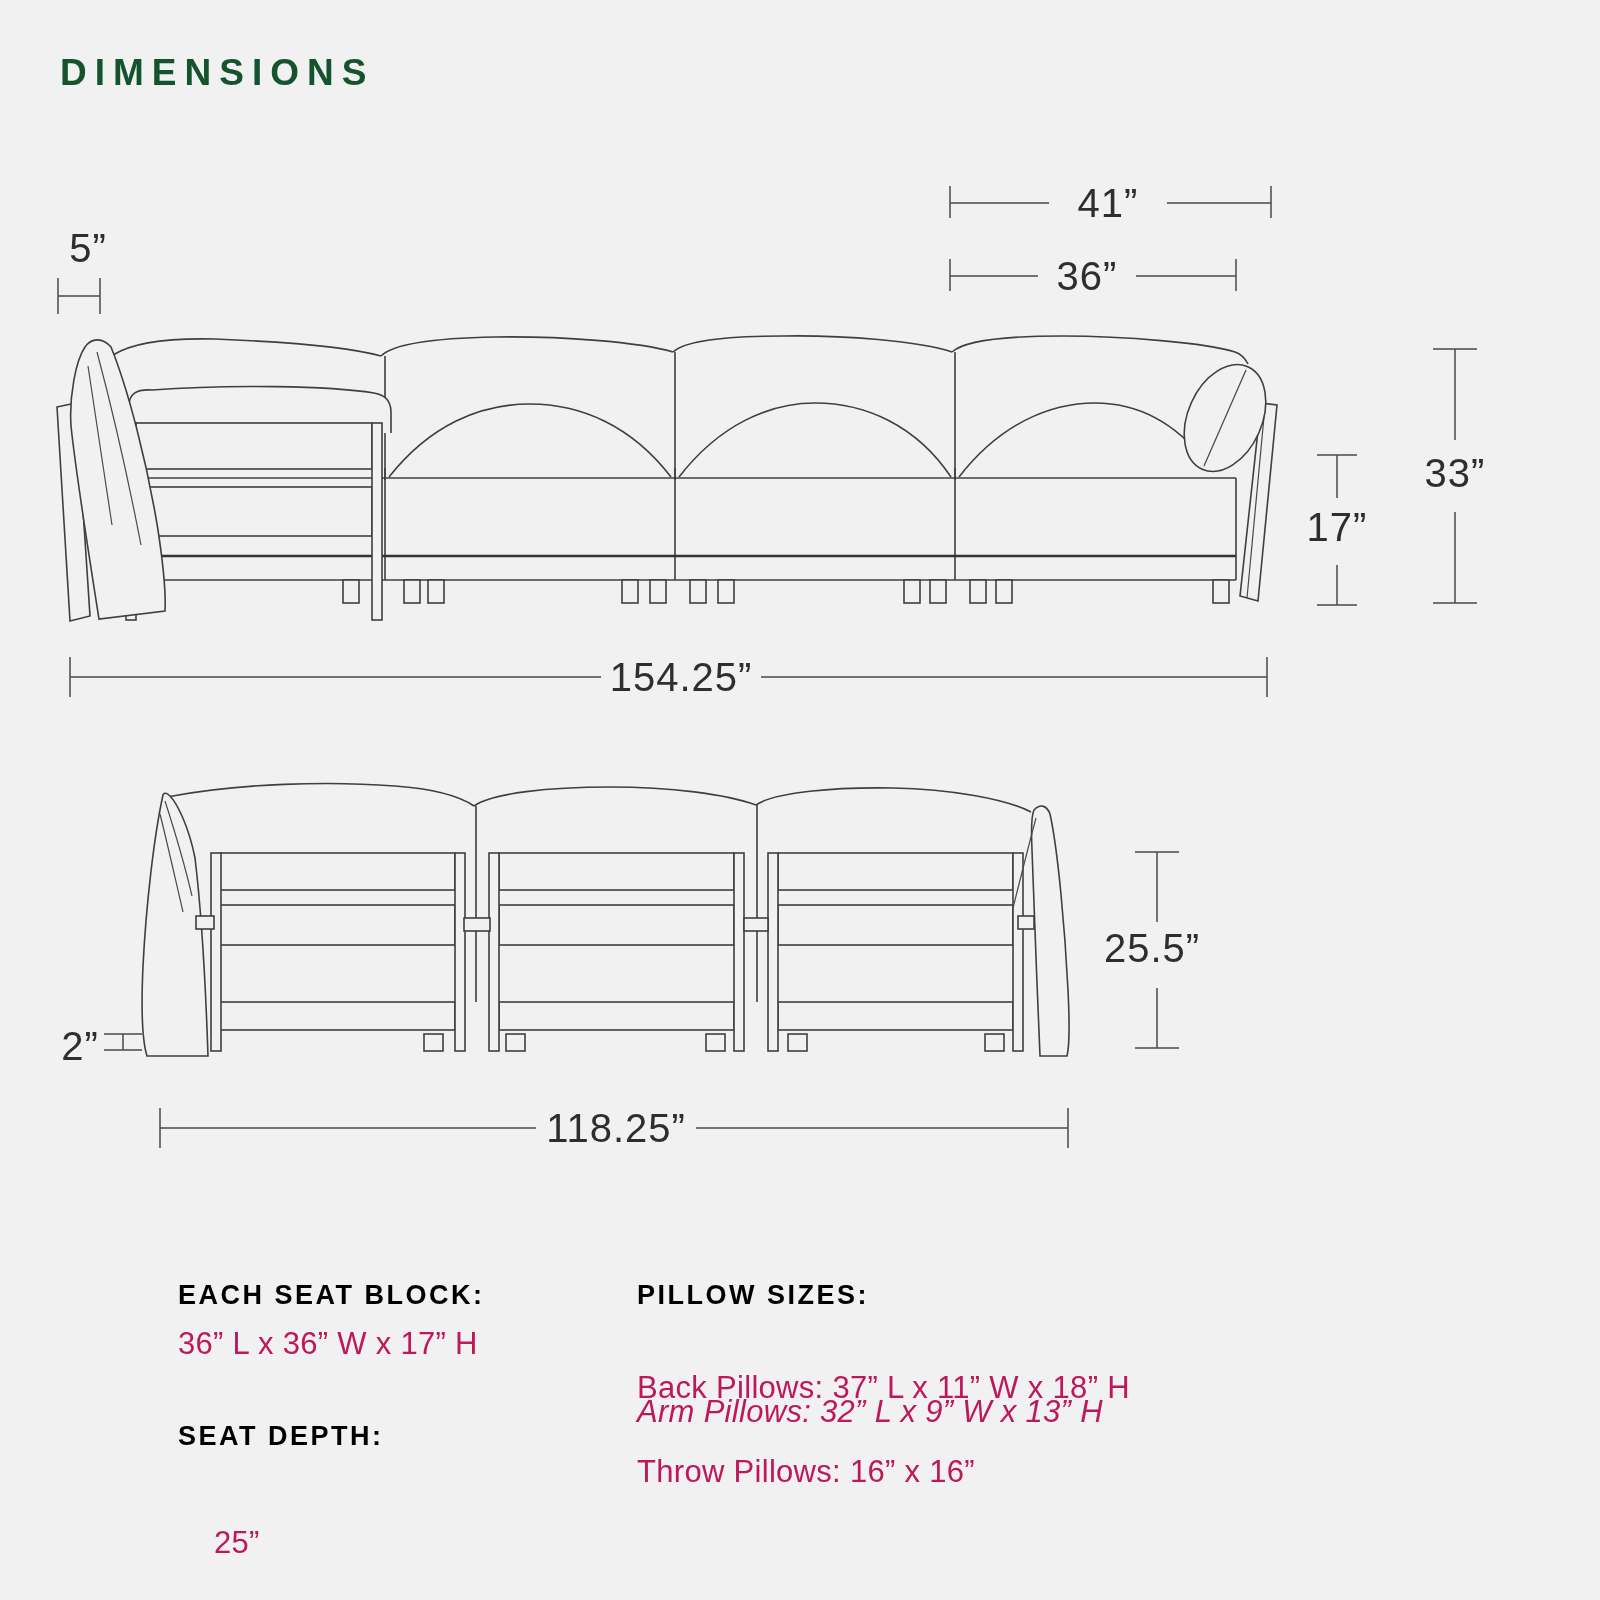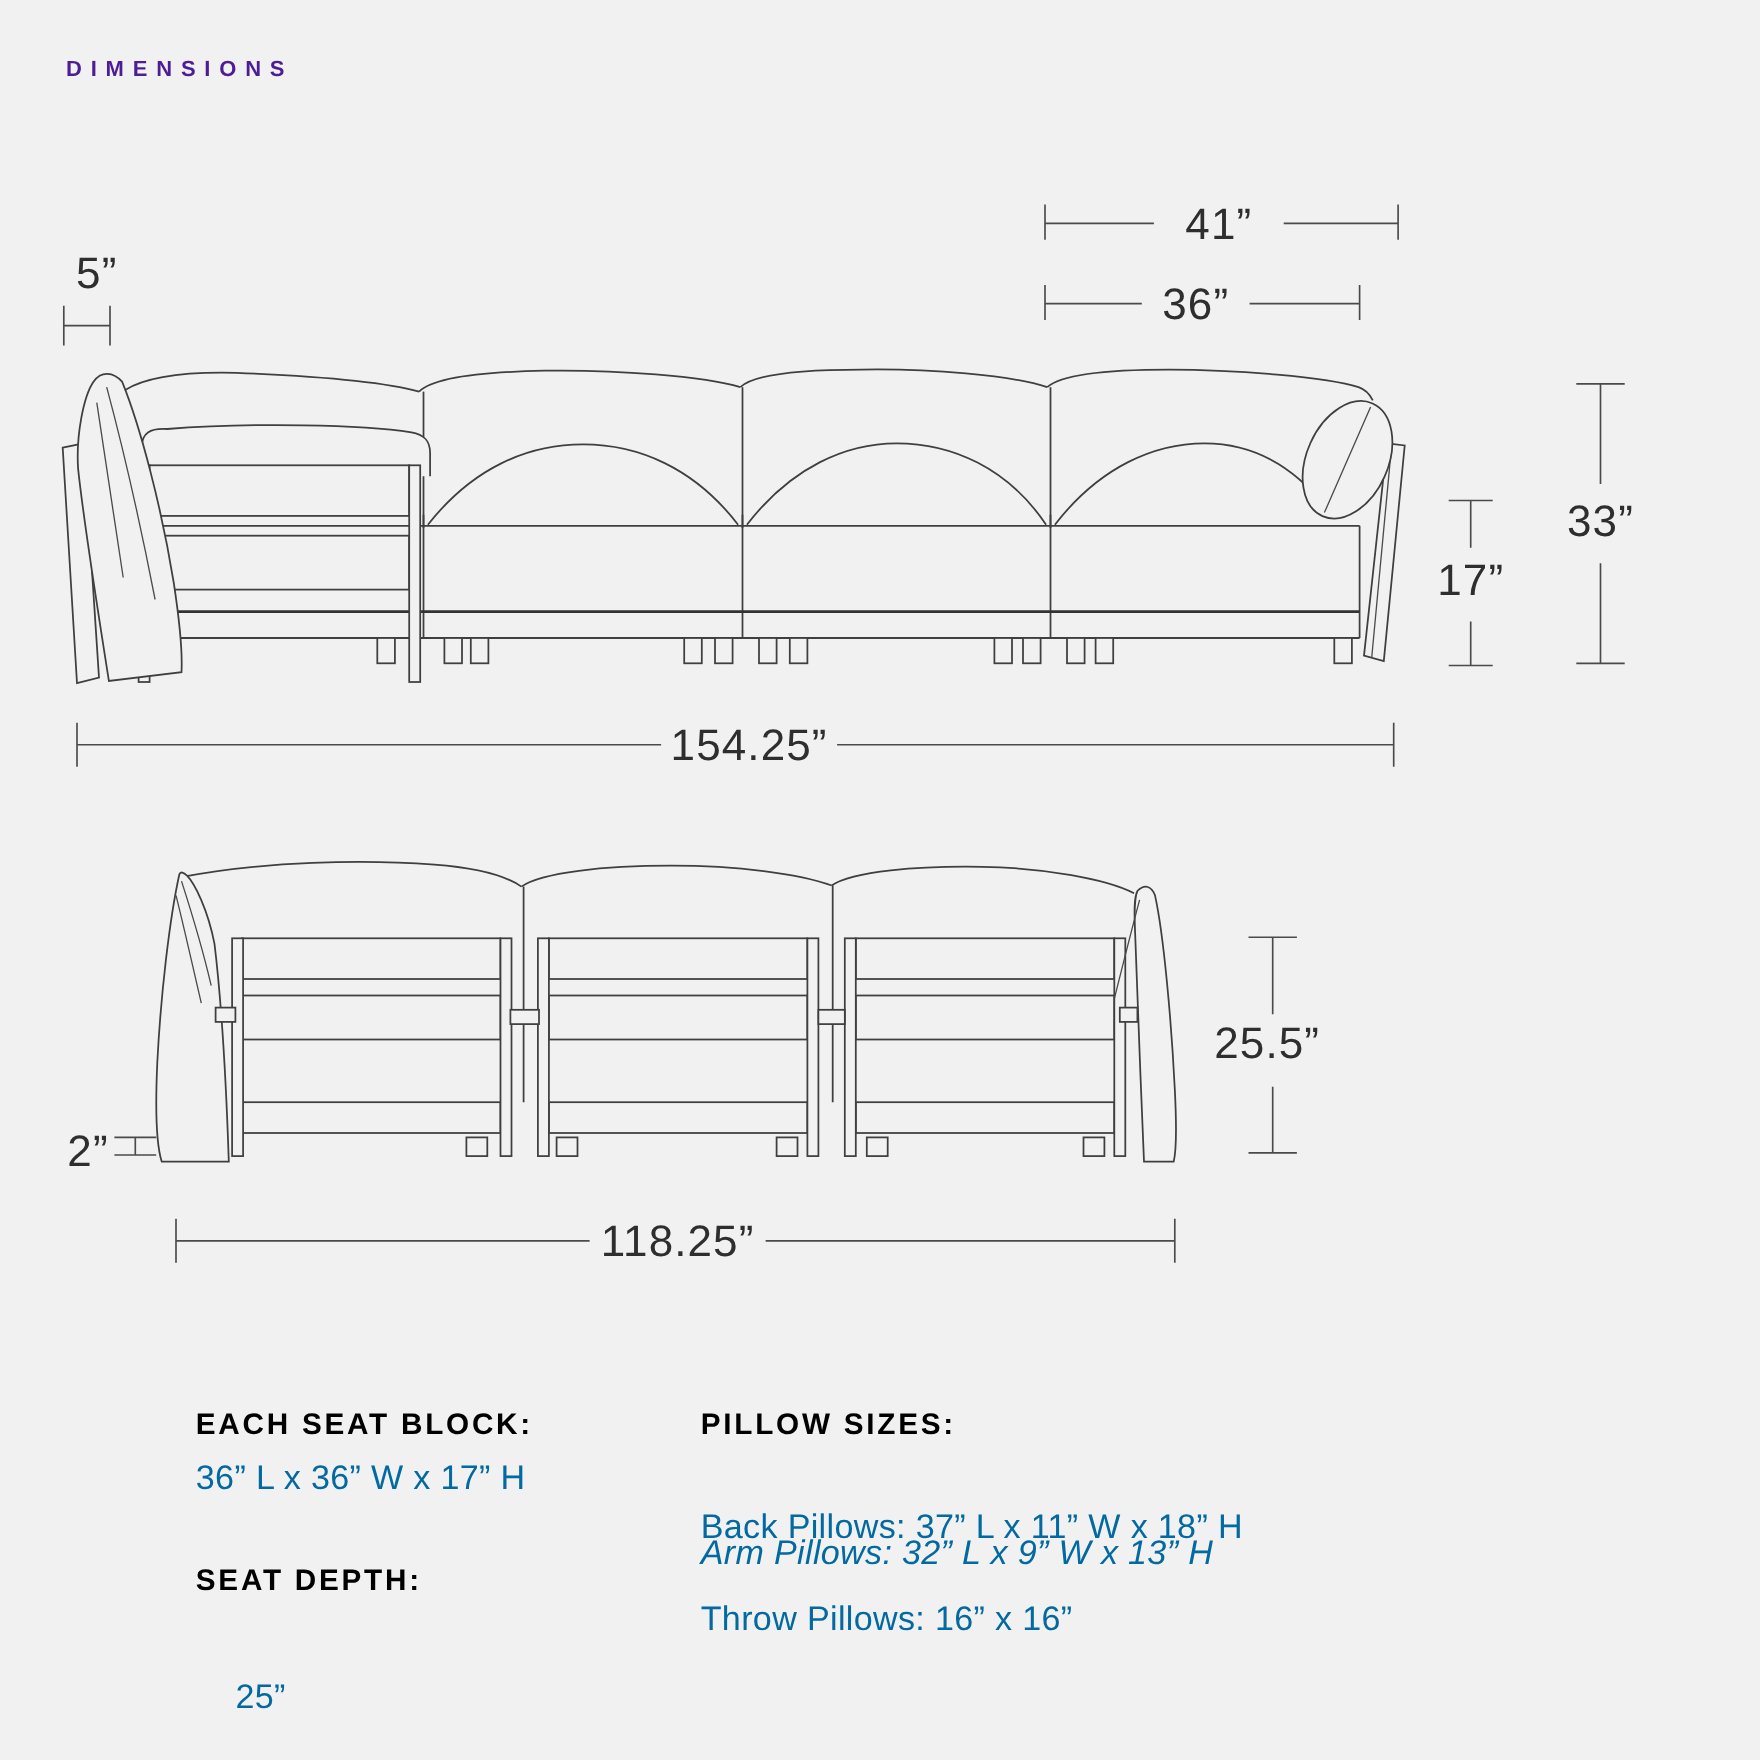--- a/index.html
+++ b/index.html
@@ -5,34 +5,34 @@
   html,body{margin:0;padding:0;}
   .stage{
     position:relative;
     width:1600px;height:1600px;
     background:#f1f1f1;
     font-family:"Liberation Sans", sans-serif;
     overflow:hidden;
   }
   .page-title{
     position:absolute;left:60px;top:52px;
-    font-size:20px;font-weight:700;letter-spacing:8px;
-    color:#4c1d95;
+    font-size:37px;font-weight:700;letter-spacing:8px;
+    color:#14532d;
   }
   svg.drawing{position:absolute;left:0;top:0;}
   svg .ln{fill:none;stroke:#3f3f3f;stroke-width:1.6;}
   svg .lnthin{fill:none;stroke:#4a4a4a;stroke-width:1.2;}
   svg .lnthick{fill:none;stroke:#333;stroke-width:2.4;}
   svg .solid{fill:#f1f1f1;stroke:#3f3f3f;stroke-width:1.6;}
   svg .dim{fill:none;stroke:#4a4a4a;stroke-width:1.5;}
   svg text.dimlabel{
     fill:#2e2e2e;font-size:40px;font-weight:400;letter-spacing:1px;
     font-family:"Liberation Sans", sans-serif;text-anchor:middle;
   }
-  .spec{position:absolute;color:#0369a1;}
+  .spec{position:absolute;color:#be185d;}
   .spec-h{font-size:27px;font-weight:700;letter-spacing:2.5px;color:#000000;}
   .spec-v{font-size:31px;font-weight:400;letter-spacing:0.3px;}
 </style>
 </head>
 <body>
 
 <div class="stage">
 
   <div class="page-title">DIMENSIONS</div>
 

